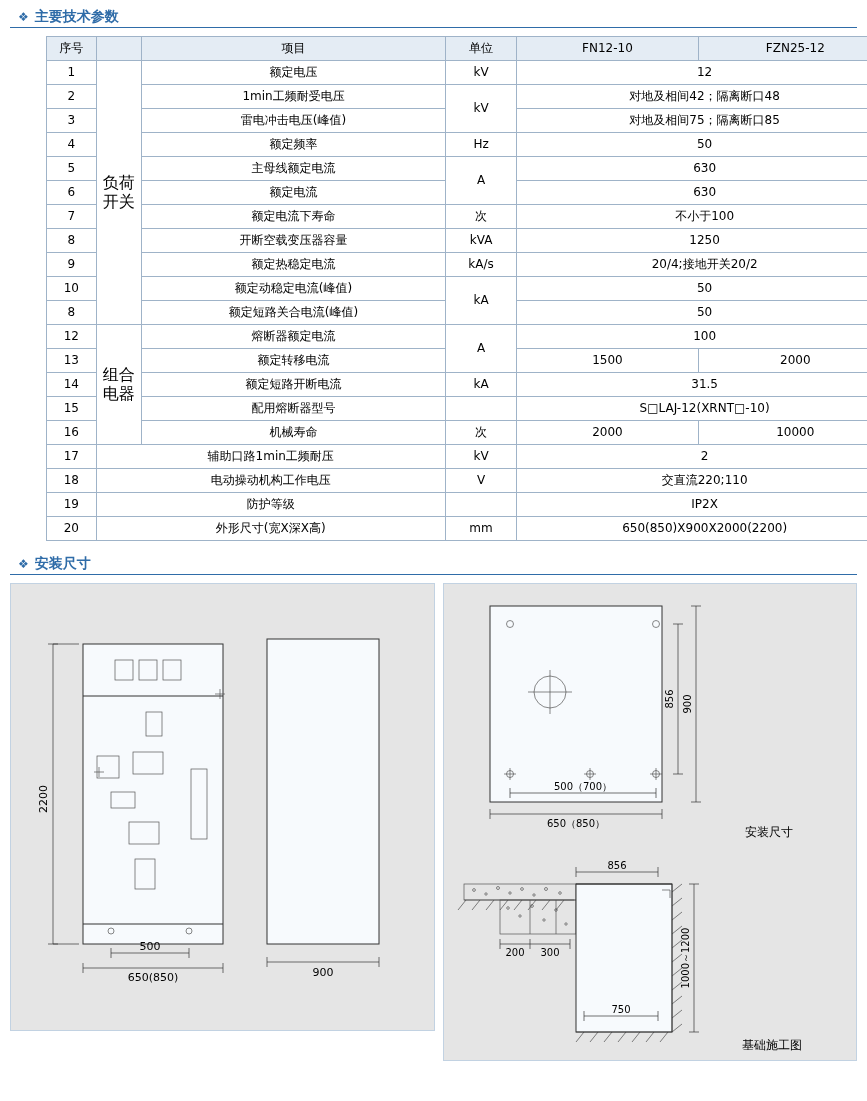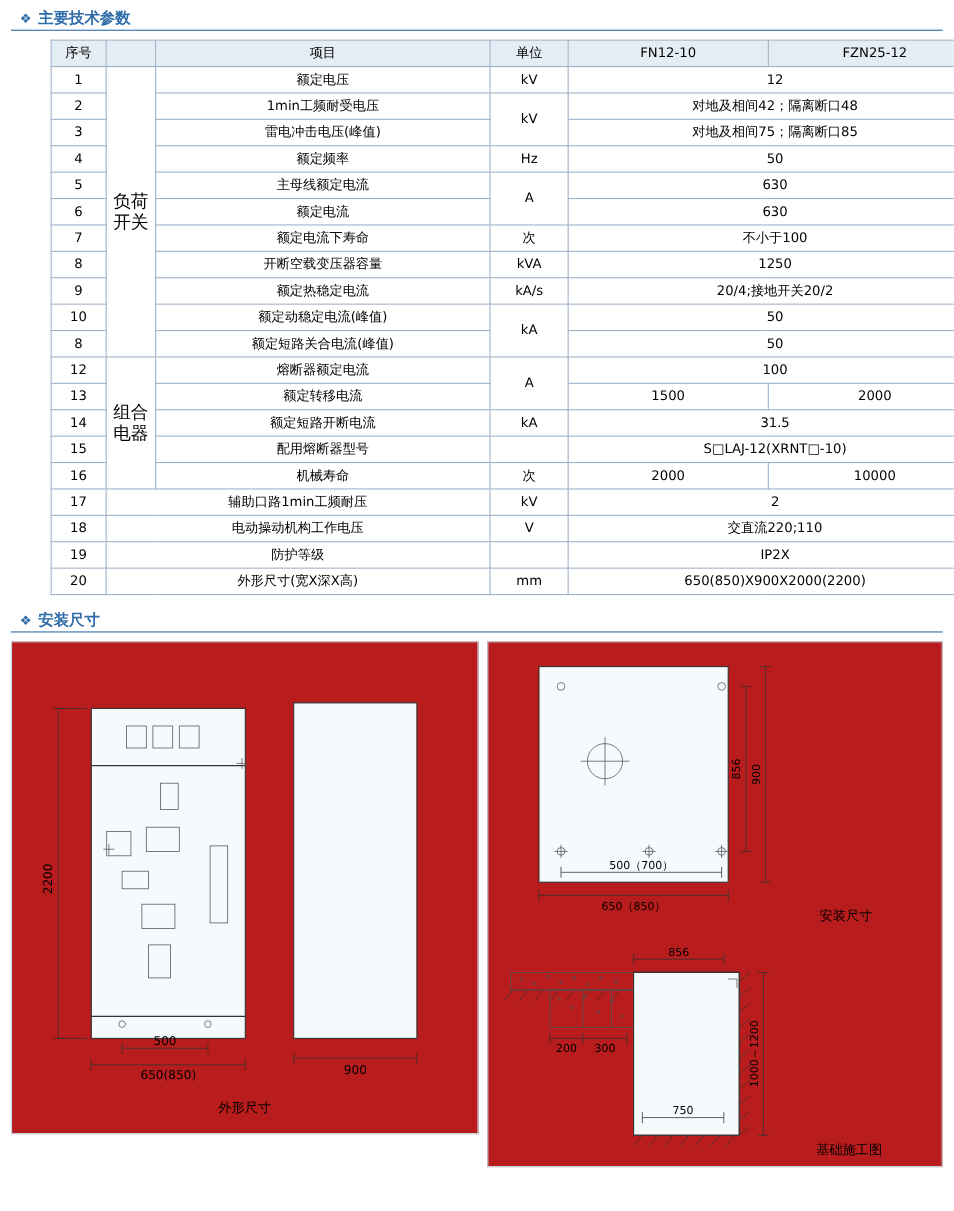--- a/index.html
+++ b/index.html
@@ -59,21 +59,21 @@
   .c-v2    { width: 196px; }
   .grp-cell { font-size: 16px; line-height: 1.3; }
 
   
   .draw-wrap {
     display: flex;
     gap: 8px;
     padding: 8px 10px 0 10px;
   }
   .panel {
-    background: #b91c1c;
+    background: #e5e5e5;
     border: 1px solid #c2d2e2;
     position: relative;
   }
   .panel-left  { width: 425px; height: 448px; }
   .panel-right { width: 414px; height: 478px; }
 
   .cap {
     position: absolute;
     font-size: 12px;
     color: #000;
@@ -310,21 +310,20 @@
         <line class="dim" x1="72" y1="379" x2="72" y2="389"></line>
         <line class="dim" x1="212" y1="379" x2="212" y2="389"></line>
         <text class="t11" x="142" y="397" text-anchor="middle">650(850)</text>
 
         <rect class="lnf" x="256" y="55" width="112" height="305"></rect>
         <line class="dim" x1="256" y1="378" x2="368" y2="378"></line>
         <line class="dim" x1="256" y1="373" x2="256" y2="383"></line>
         <line class="dim" x1="368" y1="373" x2="368" y2="383"></line>
         <text class="t11" x="312" y="392" text-anchor="middle">900</text>
       </svg>
-      <div class="cap" style="left:0; right:0; bottom:14px;">外形尺寸</div>
     </div>
 
     <div class="panel panel-right">
       <svg width="414" height="478" viewBox="0 0 414 478">
 
         <rect class="lnf" x="46" y="22" width="172" height="196"></rect>
         <circle class="thin" cx="66" cy="40" r="3.5"></circle>
         <circle class="thin" cx="212" cy="40" r="3.5"></circle>
 
         <g class="thin">

